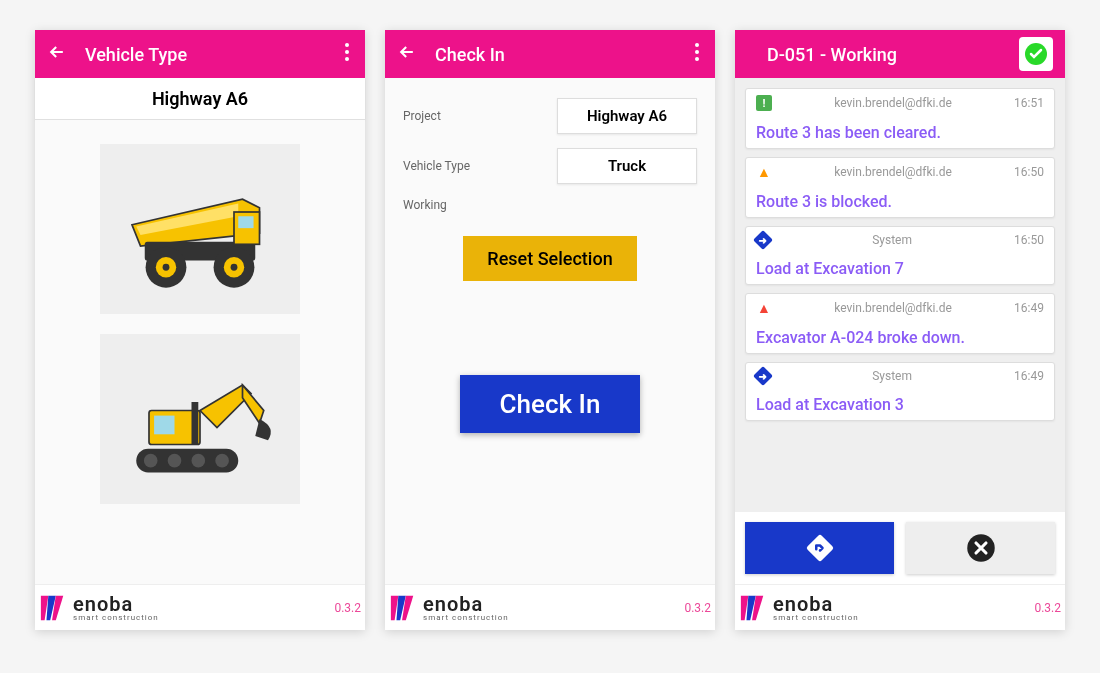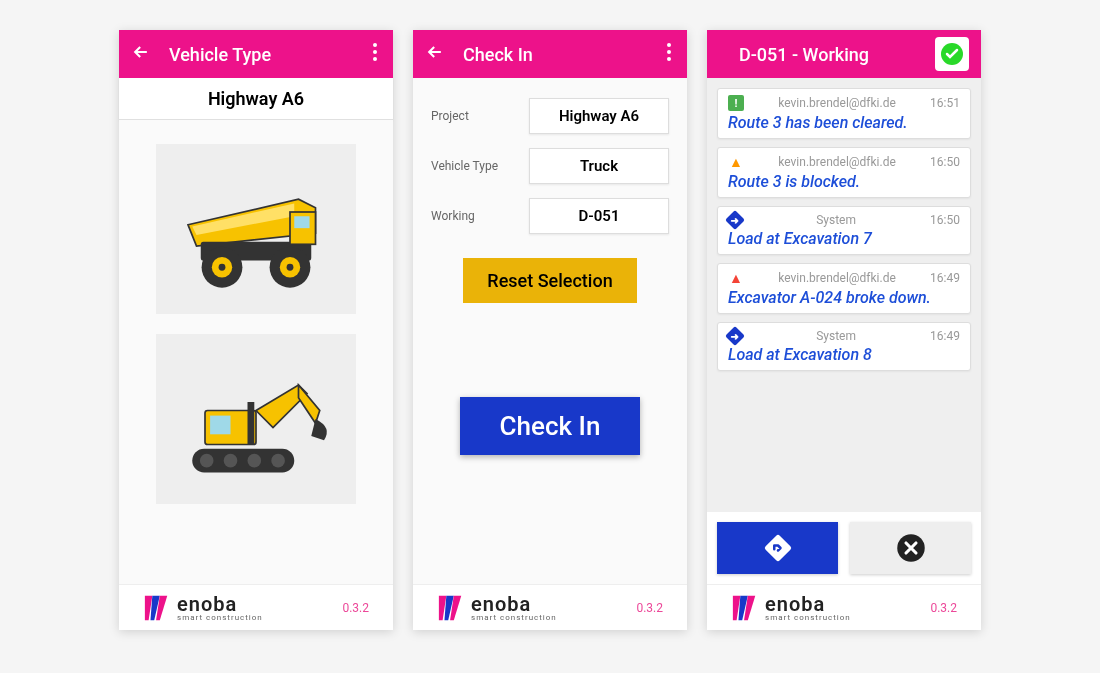--- a/index.html
+++ b/index.html
@@ -5,21 +5,21 @@
   * { box-sizing: border-box; margin: 0; padding: 0; }
   body {
     font-family: -apple-system, Roboto, "Segoe UI", Arial, sans-serif;
     background: #f5f5f5;
     padding: 30px;
     display: flex;
     gap: 20px;
     justify-content: center;
   }
   .phone {
-    width: 274px;
+    width: 330px;
     height: 600px;
     background: #fff;
     box-shadow: 0 2px 10px rgba(0,0,0,0.15);
     display: flex;
     flex-direction: column;
     position: relative;
   }
   .appbar {
     background: #ed128a;
     color: #fff;
@@ -55,21 +55,21 @@
     width: 200px; height: 170px;
     background:#eeeeee;
     display:flex;align-items:center;justify-content:center;
     cursor:pointer;
   }
   .footer {
     height: 46px;
     background:#fff;
     border-top:1px solid #eee;
     display:flex;align-items:center;justify-content:space-between;
-    padding:0 24px;
+    padding:0 4px;
   }
   .logo { display:flex; align-items:center; gap:6px; }
   .logo-text { display:flex; flex-direction:column; line-height:1; }
   .logo-main { font-size:20px; font-weight:600; letter-spacing:1px; color:#222; }
   .logo-sub { font-size:8px; letter-spacing:1px; color:#666; }
   .version { font-size:12px; color:#ec4899; }
 
   
   .form { padding: 20px 18px; display:flex; flex-direction:column; gap:14px; }
   .form-row { display:flex; align-items:center; justify-content:space-between; }
@@ -101,21 +101,21 @@
   .msg-list { padding:10px; display:flex; flex-direction:column; gap:8px; background:#efefef; height:100%; }
   .msg {
     background:#fff;
     border:1px solid #ddd;
     border-radius:3px;
     padding:6px 10px;
     box-shadow:0 1px 2px rgba(0,0,0,0.05);
   }
   .msg-top { display:flex; align-items:center; gap:10px; font-size:12px; color:#999; }
   .msg-top .sender { flex:1; text-align:center; }
-  .msg-body { font-size:16px; font-weight:500; color:#1d4ed8; margin-top:2px;font-style:italic; }
+  .msg-body { font-size:16px; font-weight:500; color:#8b5cf6; margin-top:12px; }
   .action-row {
     position:absolute; bottom:0; left:0; right:0;
     background:#fff;
     padding:10px;
     display:flex; gap:12px;
   }
   .action-btn {
     flex:1; height:52px;
     display:flex;align-items:center;justify-content:center;
     cursor:pointer;
@@ -222,21 +222,20 @@
       <div class="form-row">
         <span class="form-label">Project</span>
         <span class="form-value">Highway A6</span>
       </div>
       <div class="form-row">
         <span class="form-label">Vehicle Type</span>
         <span class="form-value">Truck</span>
       </div>
       <div class="form-row">
         <span class="form-label">Working</span>
-        <span class="form-value">D-051</span>
       </div>
       <div class="reset-btn">Reset Selection</div>
       <div class="checkin-btn">Check In</div>
     </div>
   </div>
   <div class="footer">
     <div class="logo">
       <svg width="28" height="28" viewBox="0 0 30 30">
         <path d="M2 2 L10 2 L6 28 L2 28 Z" fill="#ed128a"></path>
         <path d="M10 2 L18 2 L12 28 L8 28 Z" fill="#1838c9"></path>
@@ -298,21 +297,21 @@
           <div class="msg-body">Excavator A-024 broke down.</div>
         </div>
         <div class="msg">
           <div class="msg-top">
             <span class="ico-badge ico-blue">
               <span>➜</span>
             </span>
             <span class="sender">System</span>
             <span>16:49</span>
           </div>
-          <div class="msg-body">Load at Excavation 8</div>
+          <div class="msg-body">Load at Excavation 3</div>
         </div>
       </div>
     <div class="action-row">
       <div class="action-btn action-primary">
         <svg width="30" height="30" viewBox="0 0 24 24">
           <rect x="4" y="4" width="16" height="16" fill="#fff" transform="rotate(45 12 12)" rx="2"></rect>
           <path d="M10 14 v-3 h3 M13 11 l2 2 l-2 2" stroke="#1838c9" stroke-width="2" fill="none" stroke-linecap="round" stroke-linejoin="round" transform="translate(-1,-1)"></path>
         </svg>
       </div>
       <div class="action-btn action-secondary">

